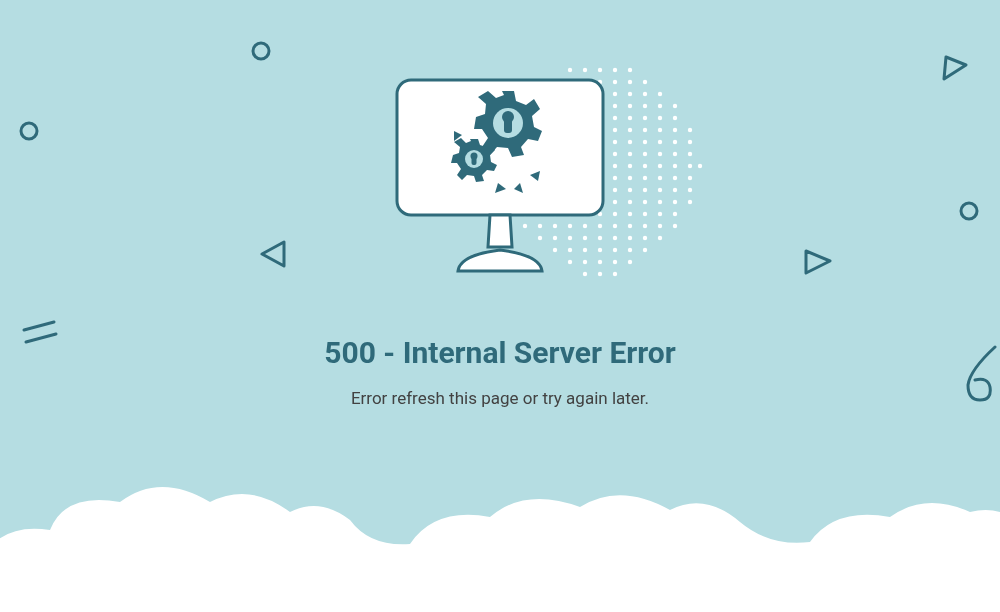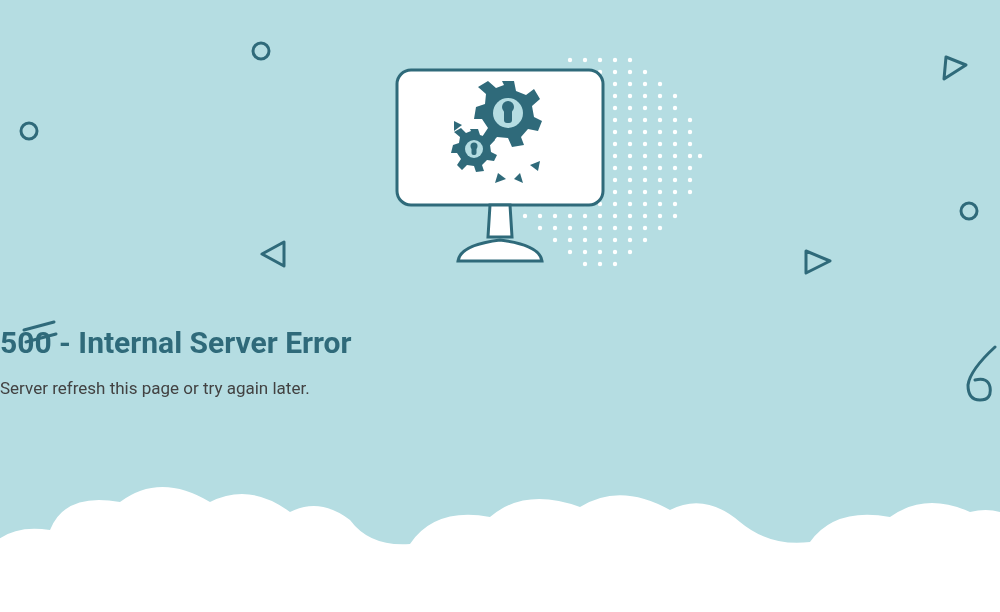--- a/index.html
+++ b/index.html
@@ -10,22 +10,23 @@
     body {
       width: 1000px;
       height: 612px;
       background: #b5dde2;
       position: relative;
       overflow: hidden;
       font-family: -apple-system, BlinkMacSystemFont, "Segoe UI", Roboto, Arial, sans-serif;
     }
     .content {
       width: 100%;
-      position: absolute;
-      top: 65px;
+      text-align: center;
+      position: absolute;
+      top: 75px;
     }
     .illustration {
       position: relative;
       width: 400px;
       height: 220px;
       margin: 0 auto 40px;
     }
     .dots-circle {
       position: absolute;
       top: -20px;
@@ -307,21 +308,21 @@
       </g>
 
       <polygon points="62,56 70,60 62,66" fill="#2f6a7a"></polygon>
       <polygon points="138,100 148,96 146,106" fill="#2f6a7a"></polygon>
       <polygon points="106,108 114,114 103,118" fill="#2f6a7a"></polygon>
       <polygon points="122,114 128,108 131,118" fill="#2f6a7a"></polygon>
     </svg>
   </div>
 
   <h1>500 - Internal Server Error</h1>
-  <p>Server refresh this page or try again later.</p>
+  <p>Error refresh this page or try again later.</p>
 </div>
 
 <svg class="clouds" height="170" viewBox="0 0 1060 170">
   <path d="M 0 170 L 0 110
            Q 20 70 70 78
            Q 85 40 140 50
            Q 180 20 230 50
            Q 270 30 310 60
            Q 340 45 370 68
            Q 390 95 430 92

